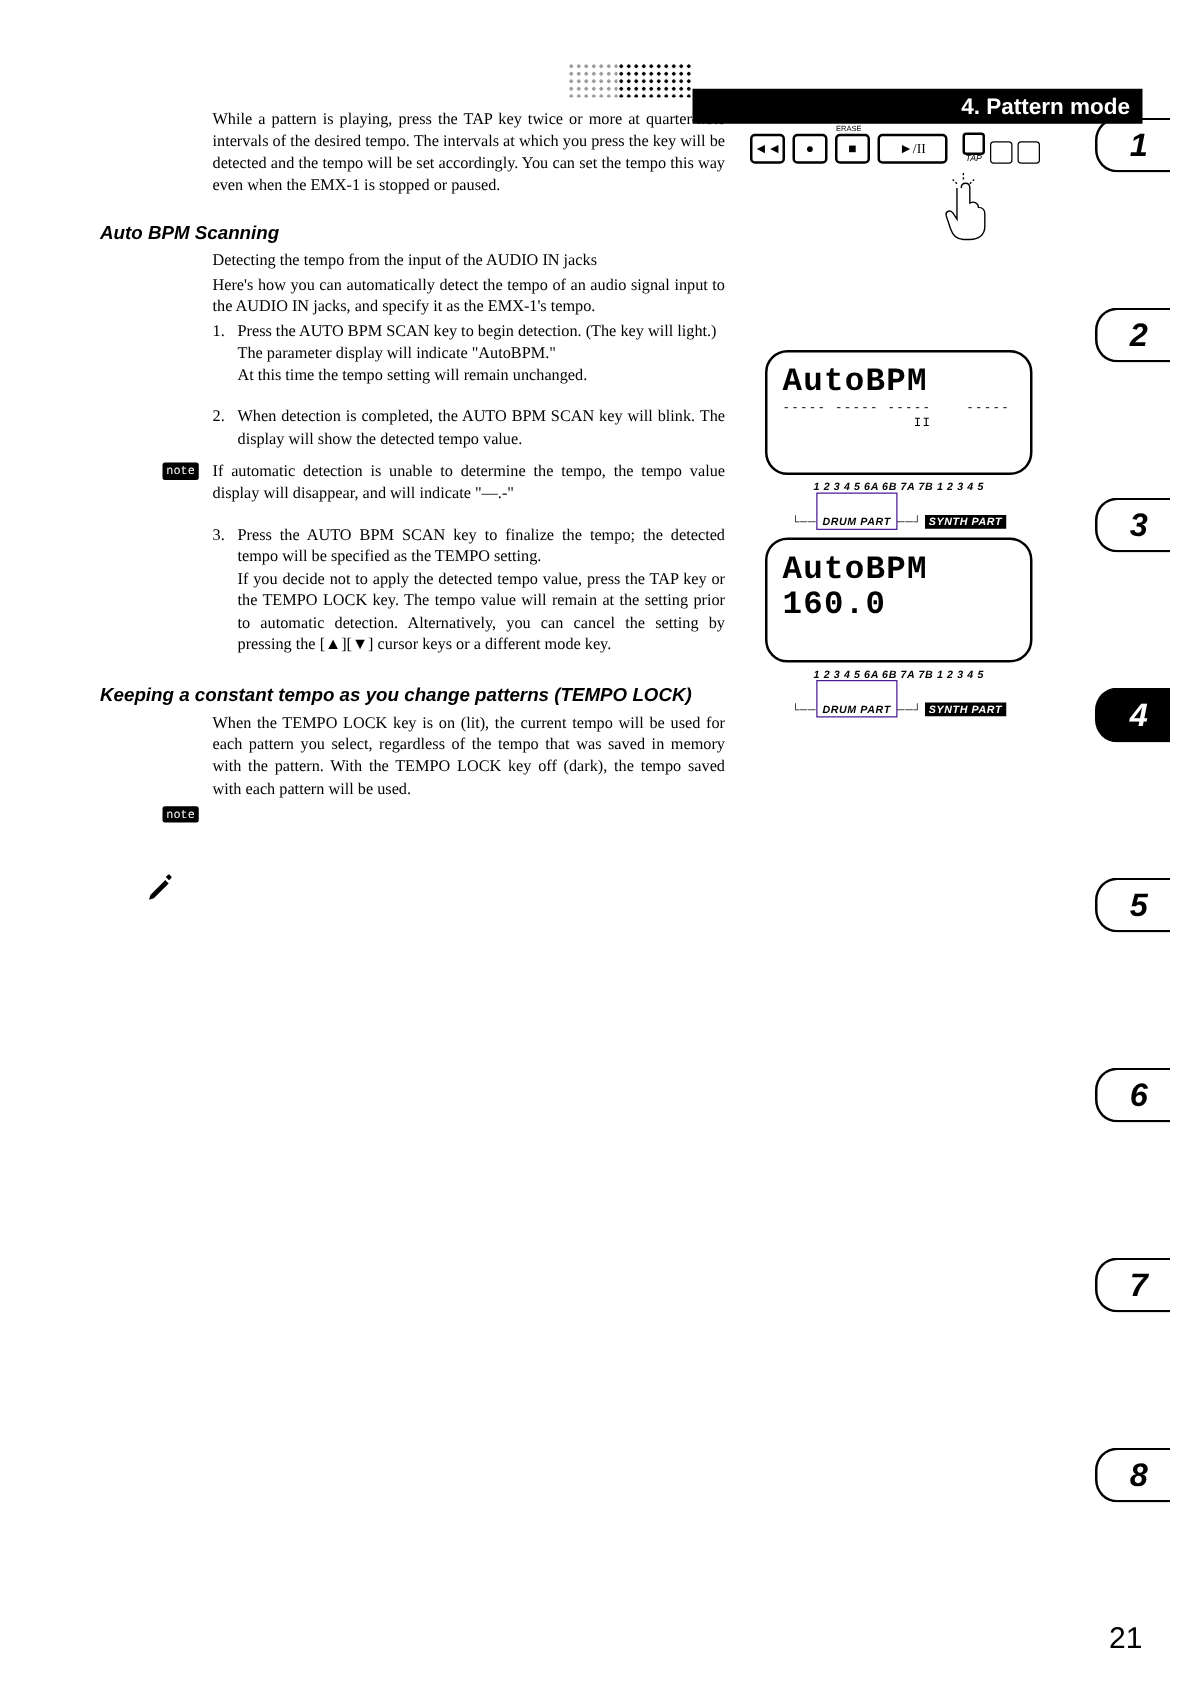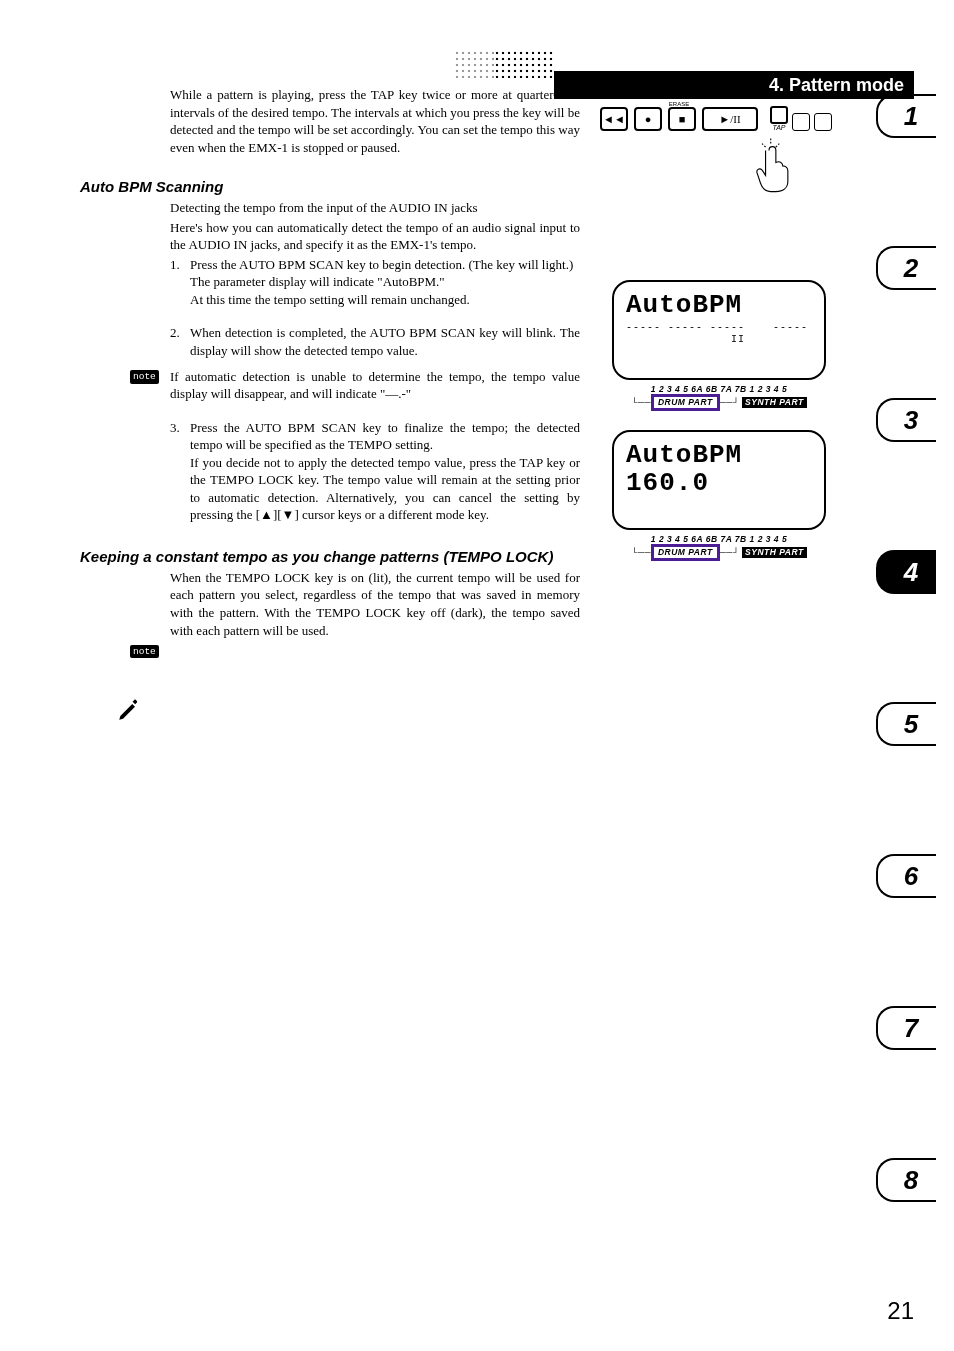--- a/index.html
+++ b/index.html
@@ -42,21 +42,21 @@
   .small-btn { width: 18px; height: 18px; border: 1.5px solid #000; border-radius: 3px; font-size: 6px; display:flex; align-items:center; justify-content:center; font-family: Arial, sans-serif; }
   .tap-label { font-size: 7px; font-style: italic; font-family: Arial, sans-serif; text-align: center; }
   .label-above { font-size: 6px; font-family: Arial, sans-serif; text-align:center; }
   .hand-wrap { margin-top: 4px; margin-left: 150px; }
   .hand { width: 50px; height: 60px; }
 
   .lcd-box { width: 214px; border: 2px solid #000; border-radius: 18px; padding: 10px 12px 32px; margin: 0 auto; }
   .seg { font-family: "Courier New", monospace; font-size: 26px; letter-spacing: 1px; font-weight: bold; line-height: 1; }
   .seg-small { font-family: "Courier New", monospace; font-size: 10px; letter-spacing: 1px; line-height: 1.2; margin-top: 4px; white-space: pre; }
   .lcd-sub { font-size: 8.5px; font-family: Arial, sans-serif; font-style: italic; font-weight: bold; letter-spacing: .5px; margin-top: 4px; text-align: center; }
-  .lcd-sub .bar { display: inline-block; border: 3px solid #4c1d95; padding: 0 4px 1px; }
+  .lcd-sub .bar { display: inline-block; border: 1px solid #4c1d95; padding: 17px 4px 1px; }
   .lcd-sub .inv { background: #000; color: #fff; padding: 0 3px 1px; }
   .lcd-group { position: absolute; left: 612px; }
   .lcd1 { top: 280px; }
   .lcd2 { top: 430px; }
 </style>
 </head>
 <body>
 
 <div class="page">
 

